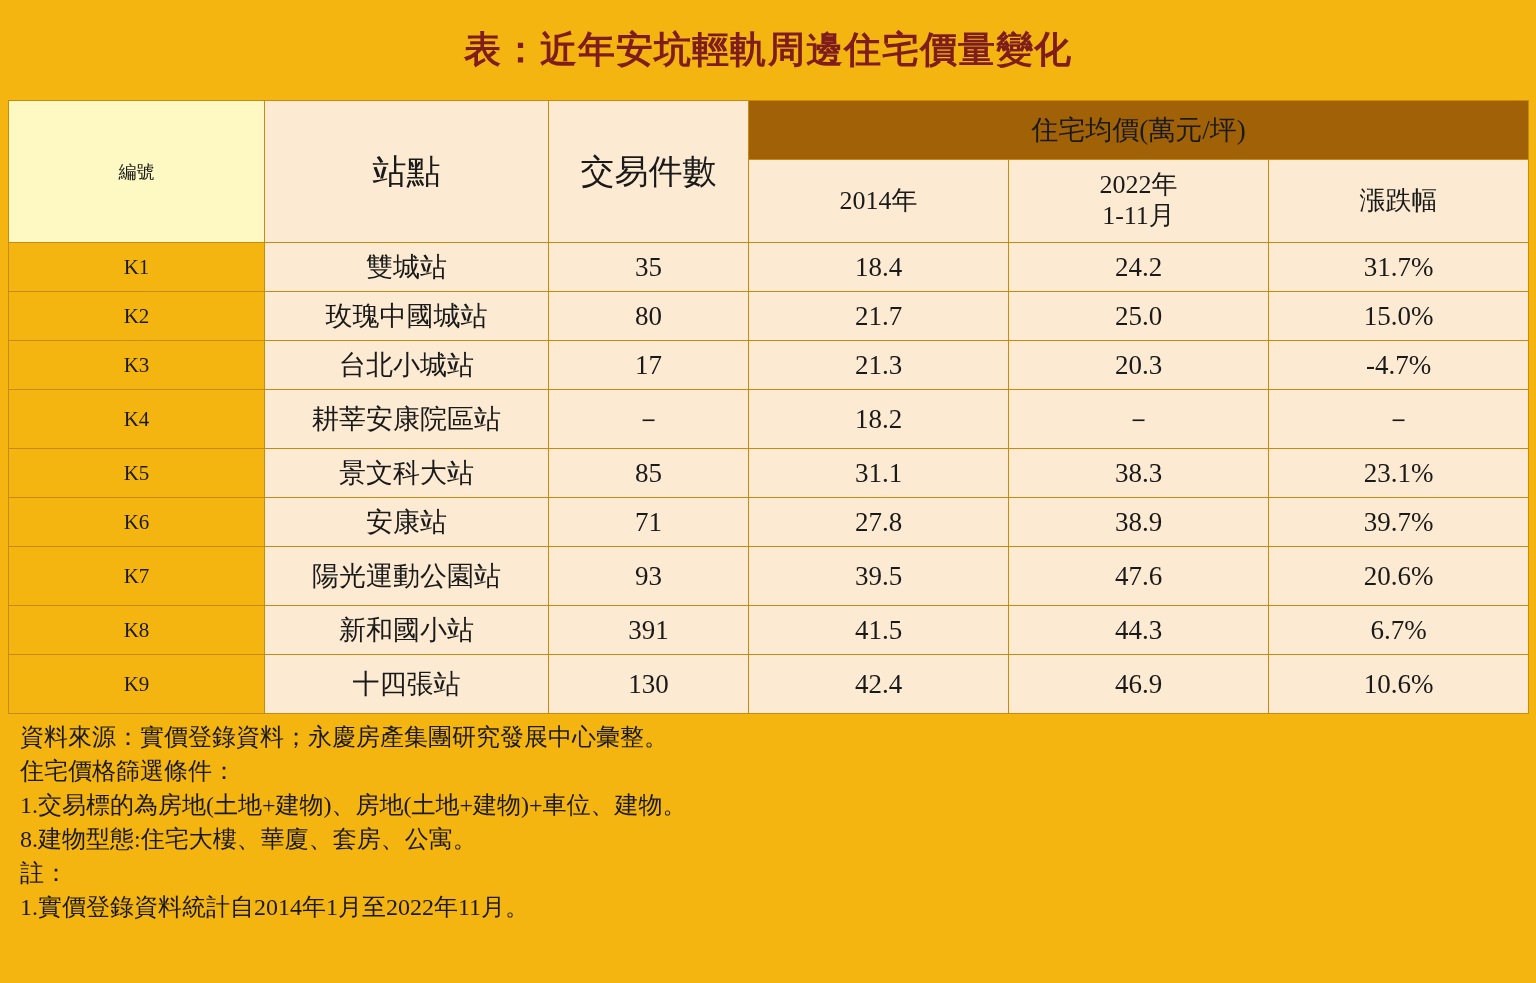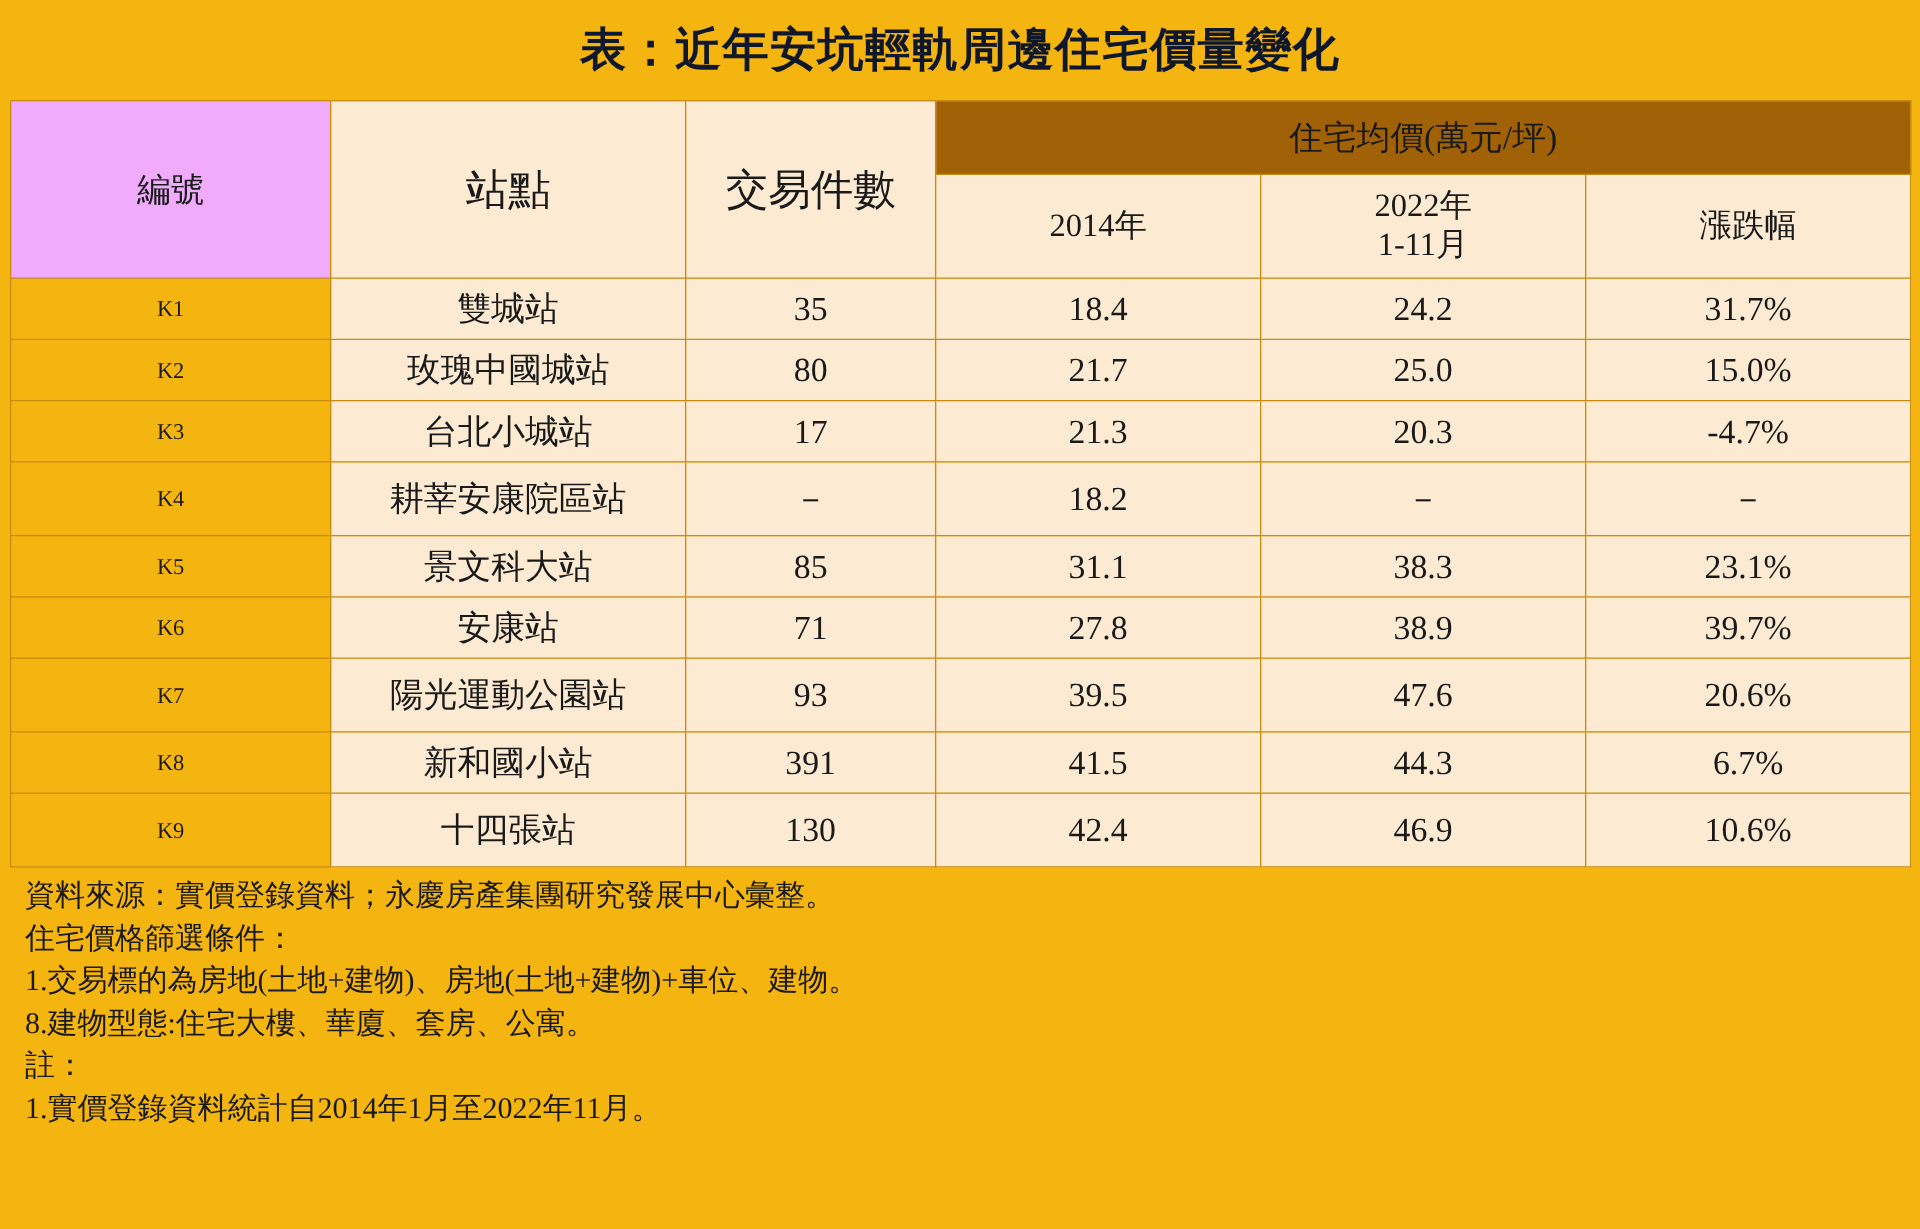--- a/index.html
+++ b/index.html
@@ -15,65 +15,65 @@
   }
   .sheet {
     width: 1536px;
     height: 983px;
     background: #F5B511;
     box-sizing: border-box;
     display: flex;
     flex-direction: column;
   }
   .title {
-    height: 80px;
+    height: 100px;
     display: flex;
     align-items: center;
     justify-content: center;
     font-size: 37px;
     font-weight: bold;
-    color: #0f172a;
+    color: #7f1d1d;
     letter-spacing: 1px;
   }
   table.main {
     border-collapse: collapse;
     width: 1520px;
     margin: 0 8px;
     table-layout: fixed;
   }
   table.main td, table.main th {
     border: 1px solid #C98A10;
     text-align: center;
     vertical-align: middle;
     color: #1a1a1a;
     font-weight: normal;
   }
   .hdr-id {
-    background: #f0abfc;
-    font-size: 27px;
+    background: #fef9c3;
+    font-size: 18px;
     font-weight: bold;
   }
   .hdr-plain {
     background: #FCEBD2;
     font-size: 34px;
   }
   .hdr-top {
     background: #a16207;
     font-size: 27px;
     height: 56px;
   }
   .hdr-sub {
     background: #FCEBD2;
     font-size: 26px;
     height: 80px;
     line-height: 1.18;
   }
   td.idcell {
     background: #F5B511;
-    font-size: 18px;
+    font-size: 21px;
     font-weight: bold;
     height: 46px;
   }
   td.datacell {
     background: #FCEBD2;
     font-size: 27px;
     height: 46px;
     font-family: "Liberation Serif", "DejaVu Serif", serif;
   }
   td.namecell {

